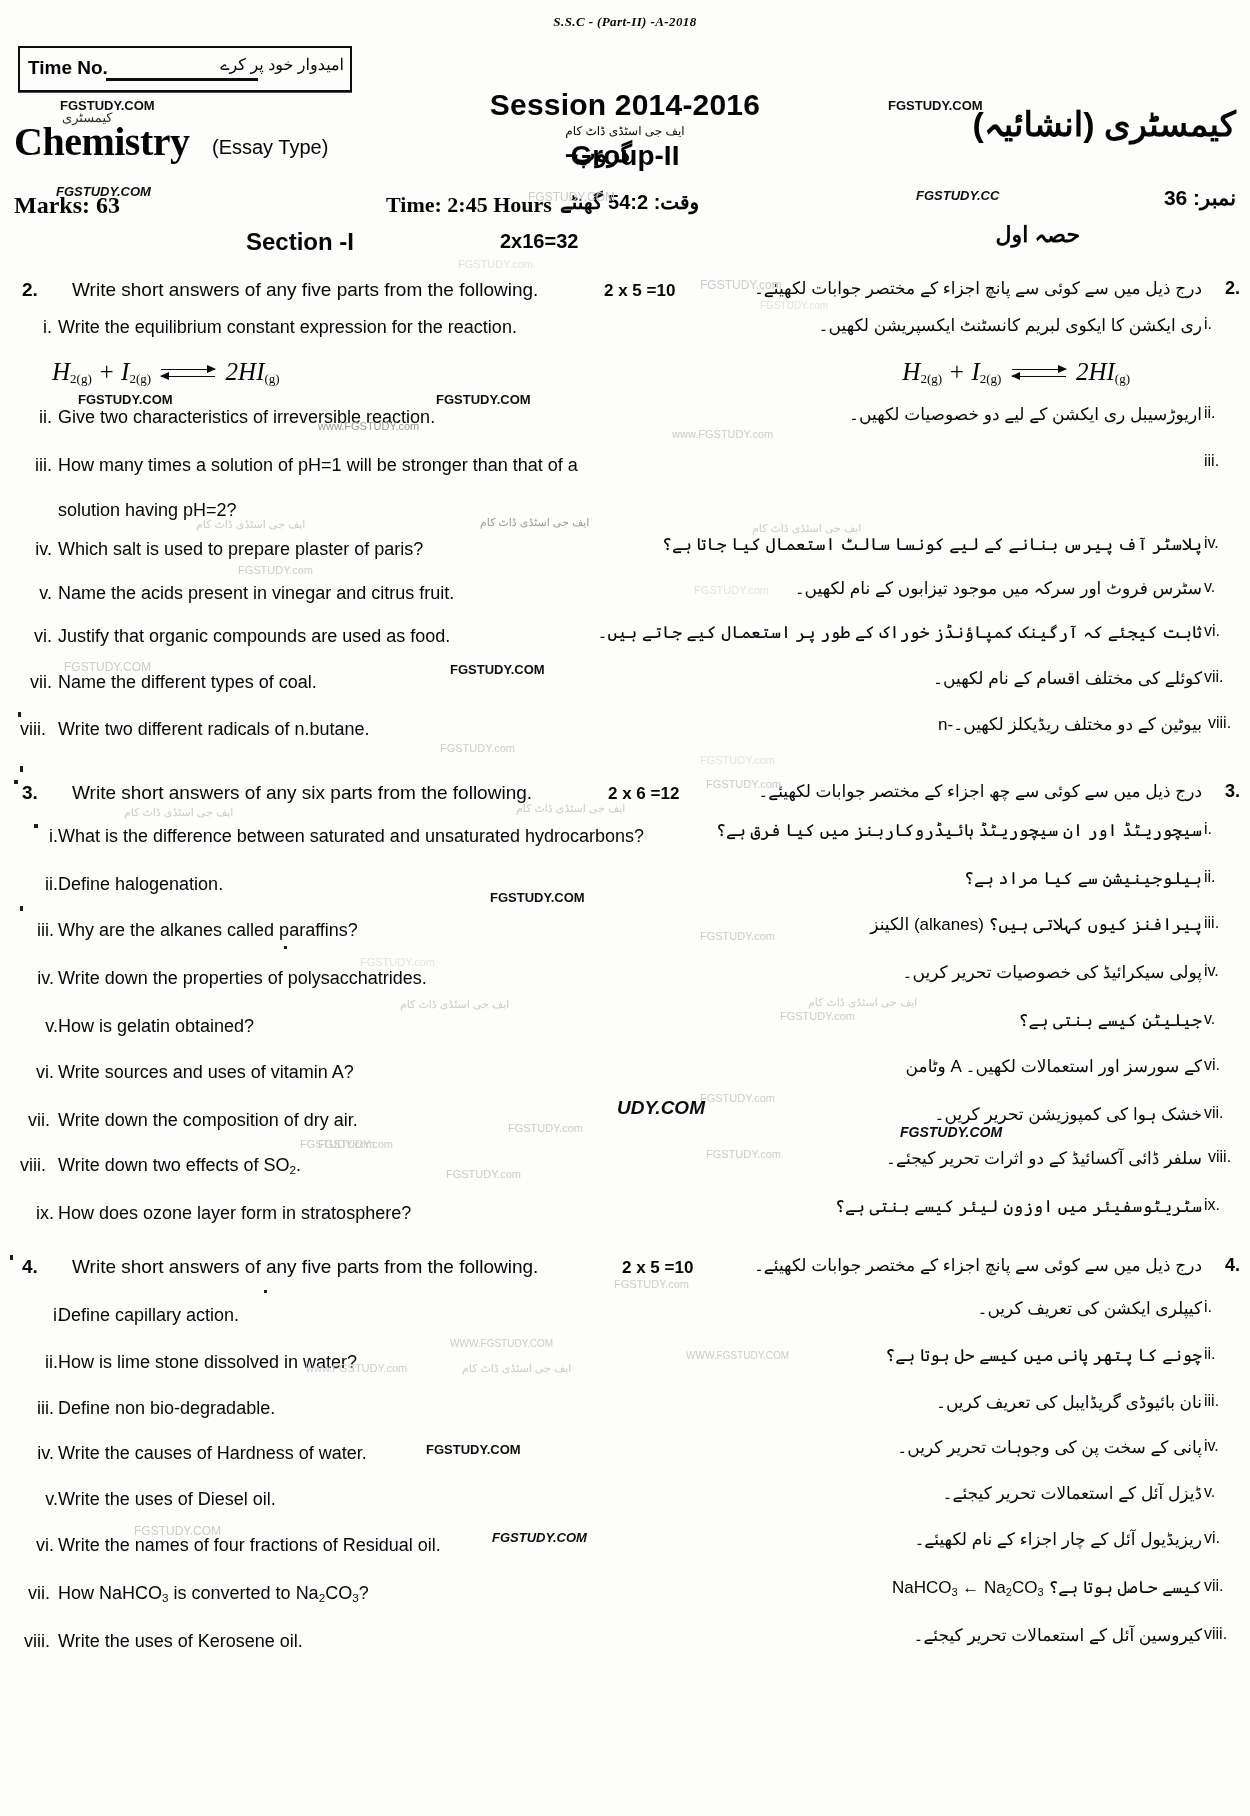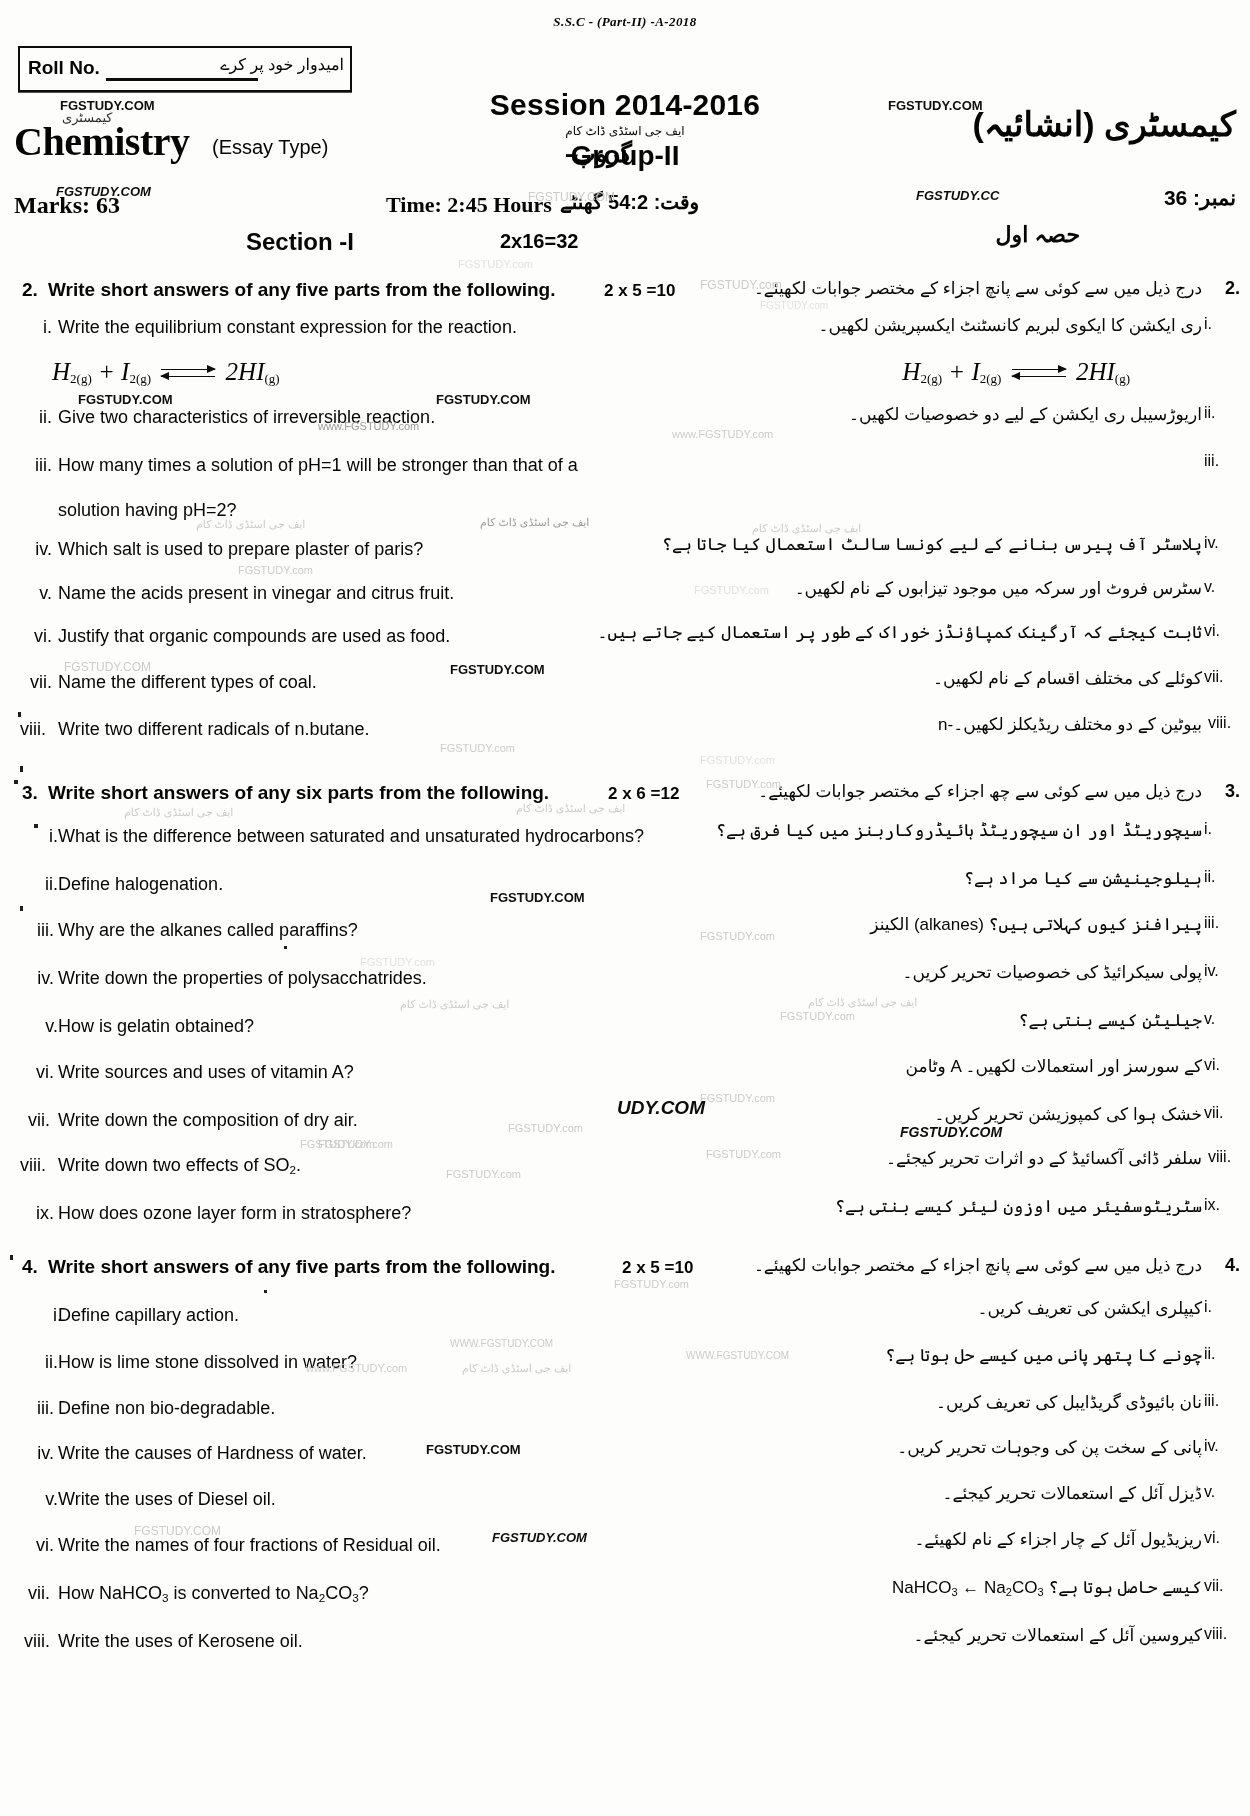--- a/index.html
+++ b/index.html
@@ -115,22 +115,23 @@
   #section-ur {
     position:absolute; right:170px; top:222px;
     font-size:22px; font-weight:bold;
   }
 
   
   .qhead-num {
     position:absolute; font-weight:bold; font-size:19px;
   }
   .qhead-en {
-    position:absolute; font-weight:bold; font-size:19px;
+    position:absolute; font-weight:normal; font-size:19px;
     white-space:nowrap;
+    margin-left:24px;
   }
   .qhead-marks {
     position:absolute; font-weight:bold; font-size:17px;
     white-space:nowrap;
   }
   .qhead-ur {
     position:absolute; font-size:17px; white-space:nowrap;
   }
   .qhead-urnum {
     position:absolute; font-weight:bold; font-size:18px;
@@ -192,21 +193,21 @@
   .speck { position:absolute; background:#222; }
 </style>
 </head>
 <body>
 
 <div class="page">
 
   <div id="exam-code">S.S.C - (Part-II) -A-2018</div>
 
   <div id="rollno-box">
-    <span id="rollno-label">Roll No.</span>
+    <span id="rollno-label">Time No.</span>
     <span id="rollno-rule"></span>
     <span id="rollno-urdu" class="ur">امیدوار خود پر کرے</span>
   </div>
 
   <div id="subject-urdu-mark" class="ur">کیمسٹری</div>
   <div id="subject-en">Chemistry</div>
   <div id="subject-type">(Essay Type)</div>
   <div id="marks">Marks: 63</div>
 
   <div id="session">Session  2014-2016</div>

